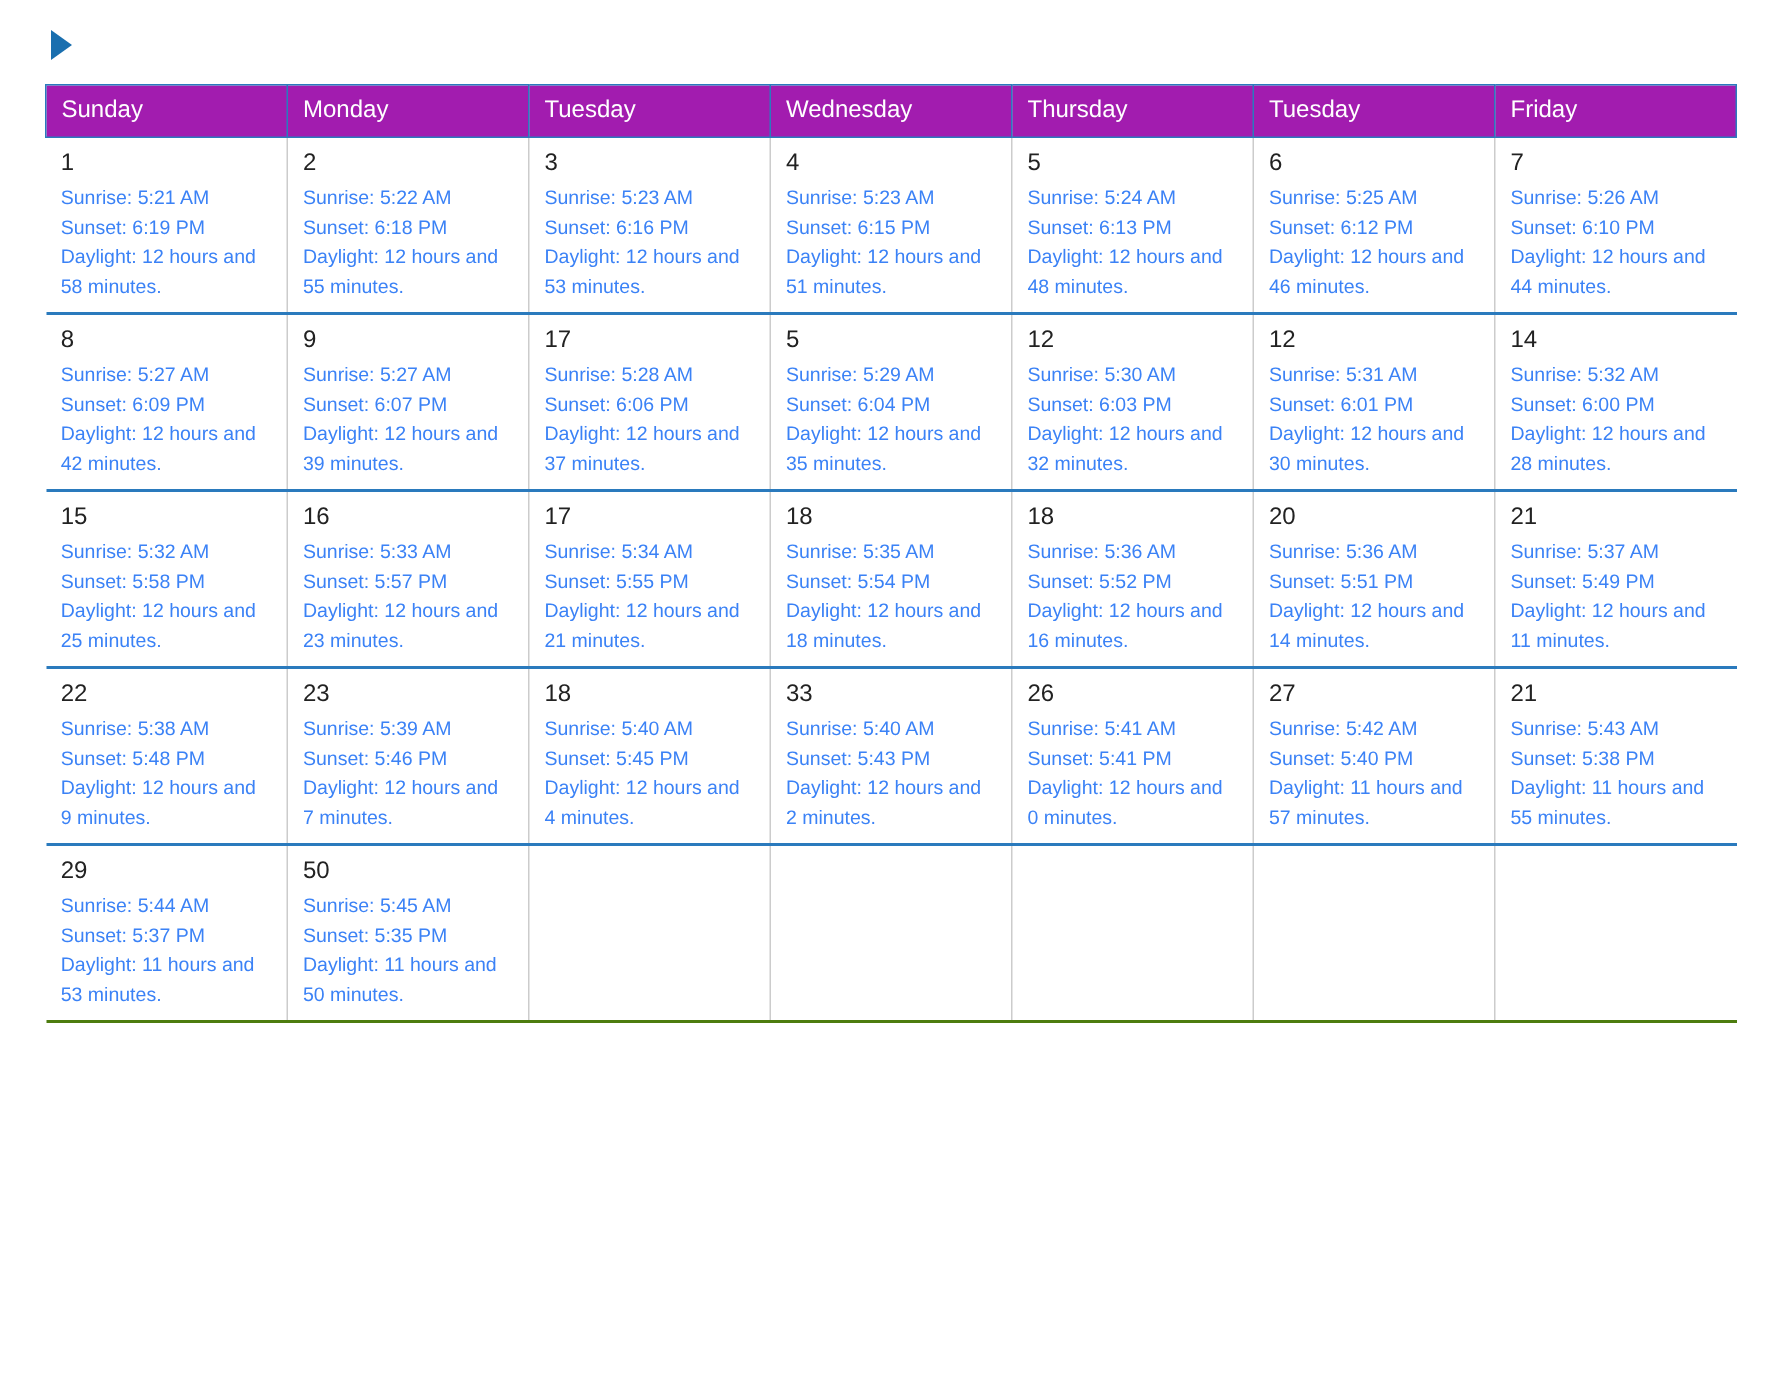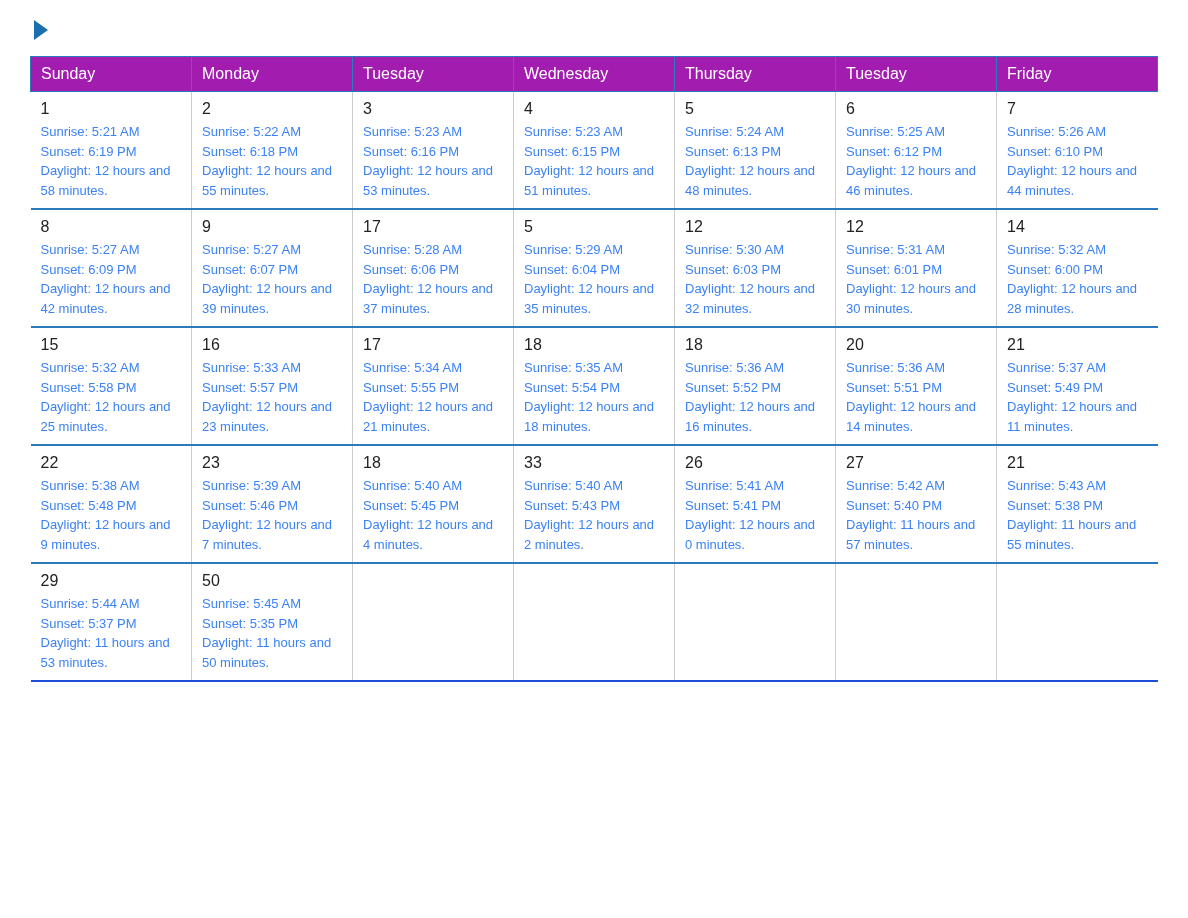--- a/index.html
+++ b/index.html
@@ -98,21 +98,21 @@
       color: #222;
       display: block;
       margin-bottom: 4px;
     }
     .day-info {
       font-size: 13px;
       line-height: 1.5;
       color: #3b82f6;
     }
     tbody tr:last-child {
-      border-bottom: 2px solid #1d4ed8;
+      border-bottom: 2px solid #4d7c0f;
     }
   </style>
 </head>
 <body>
 
 <div class="header">
   <div class="logo">
     <div class="logo-top">
       <span class="logo-general"></span>
       <div class="logo-arrow"></div>

